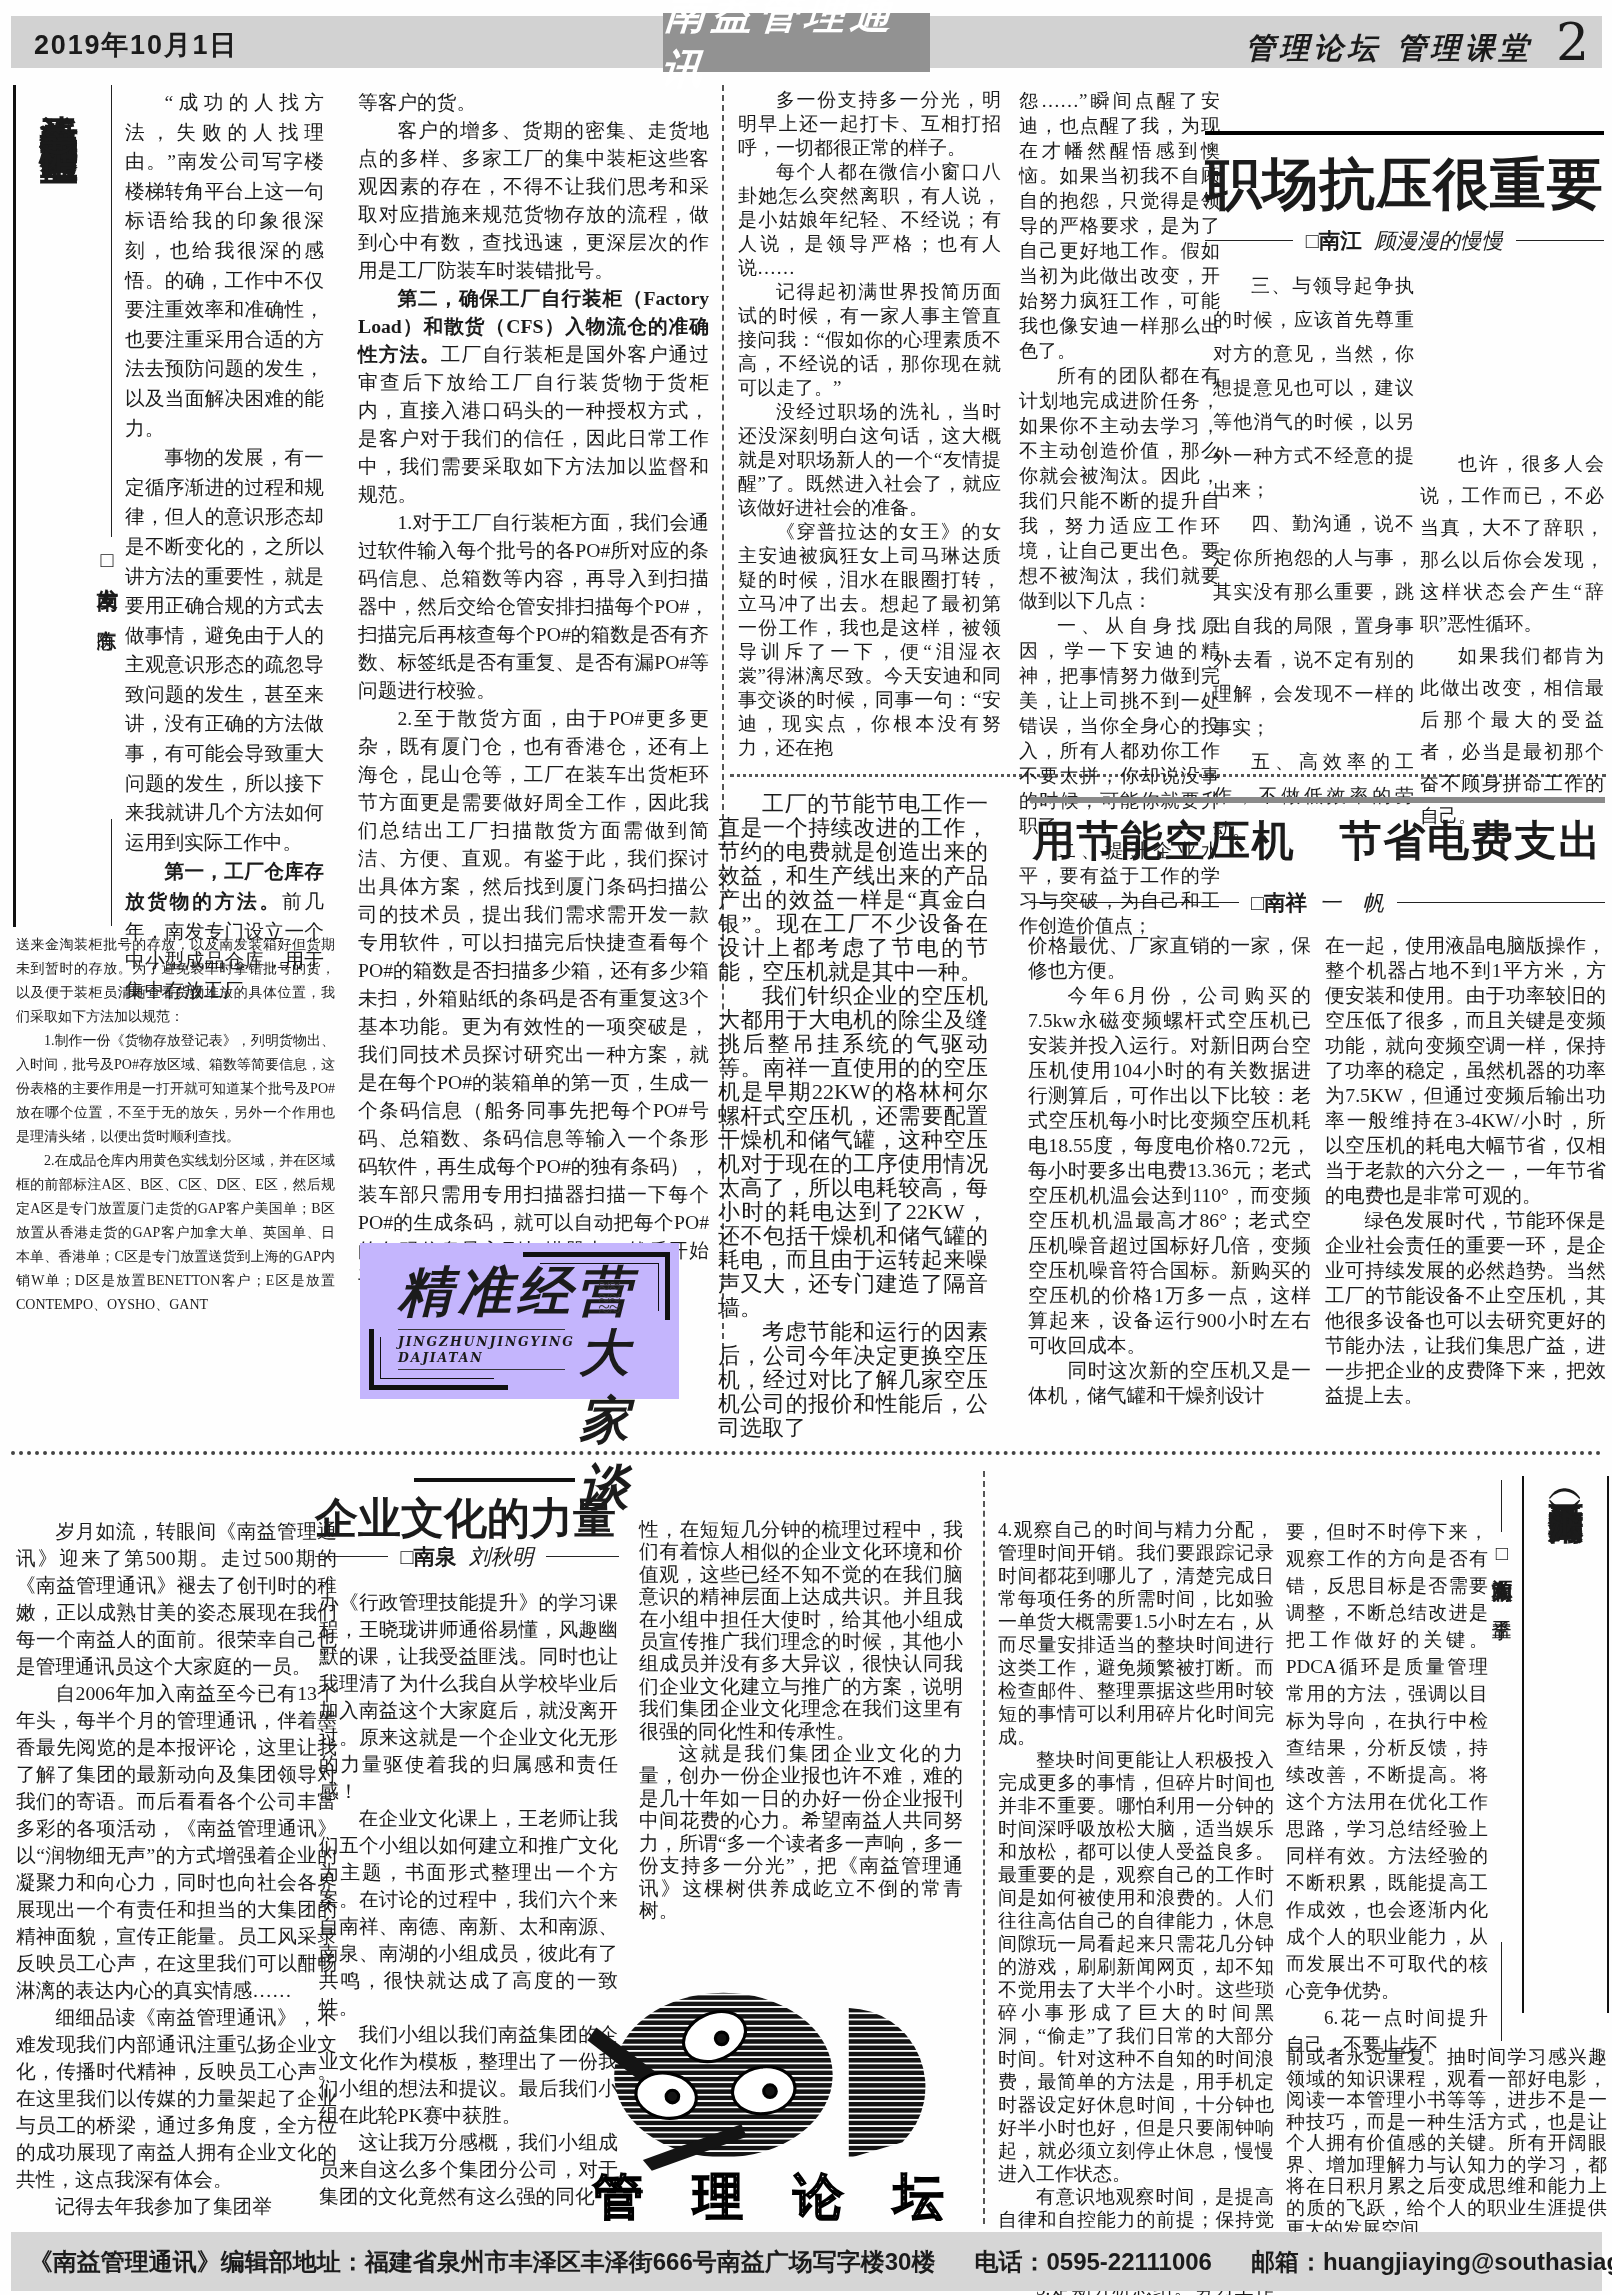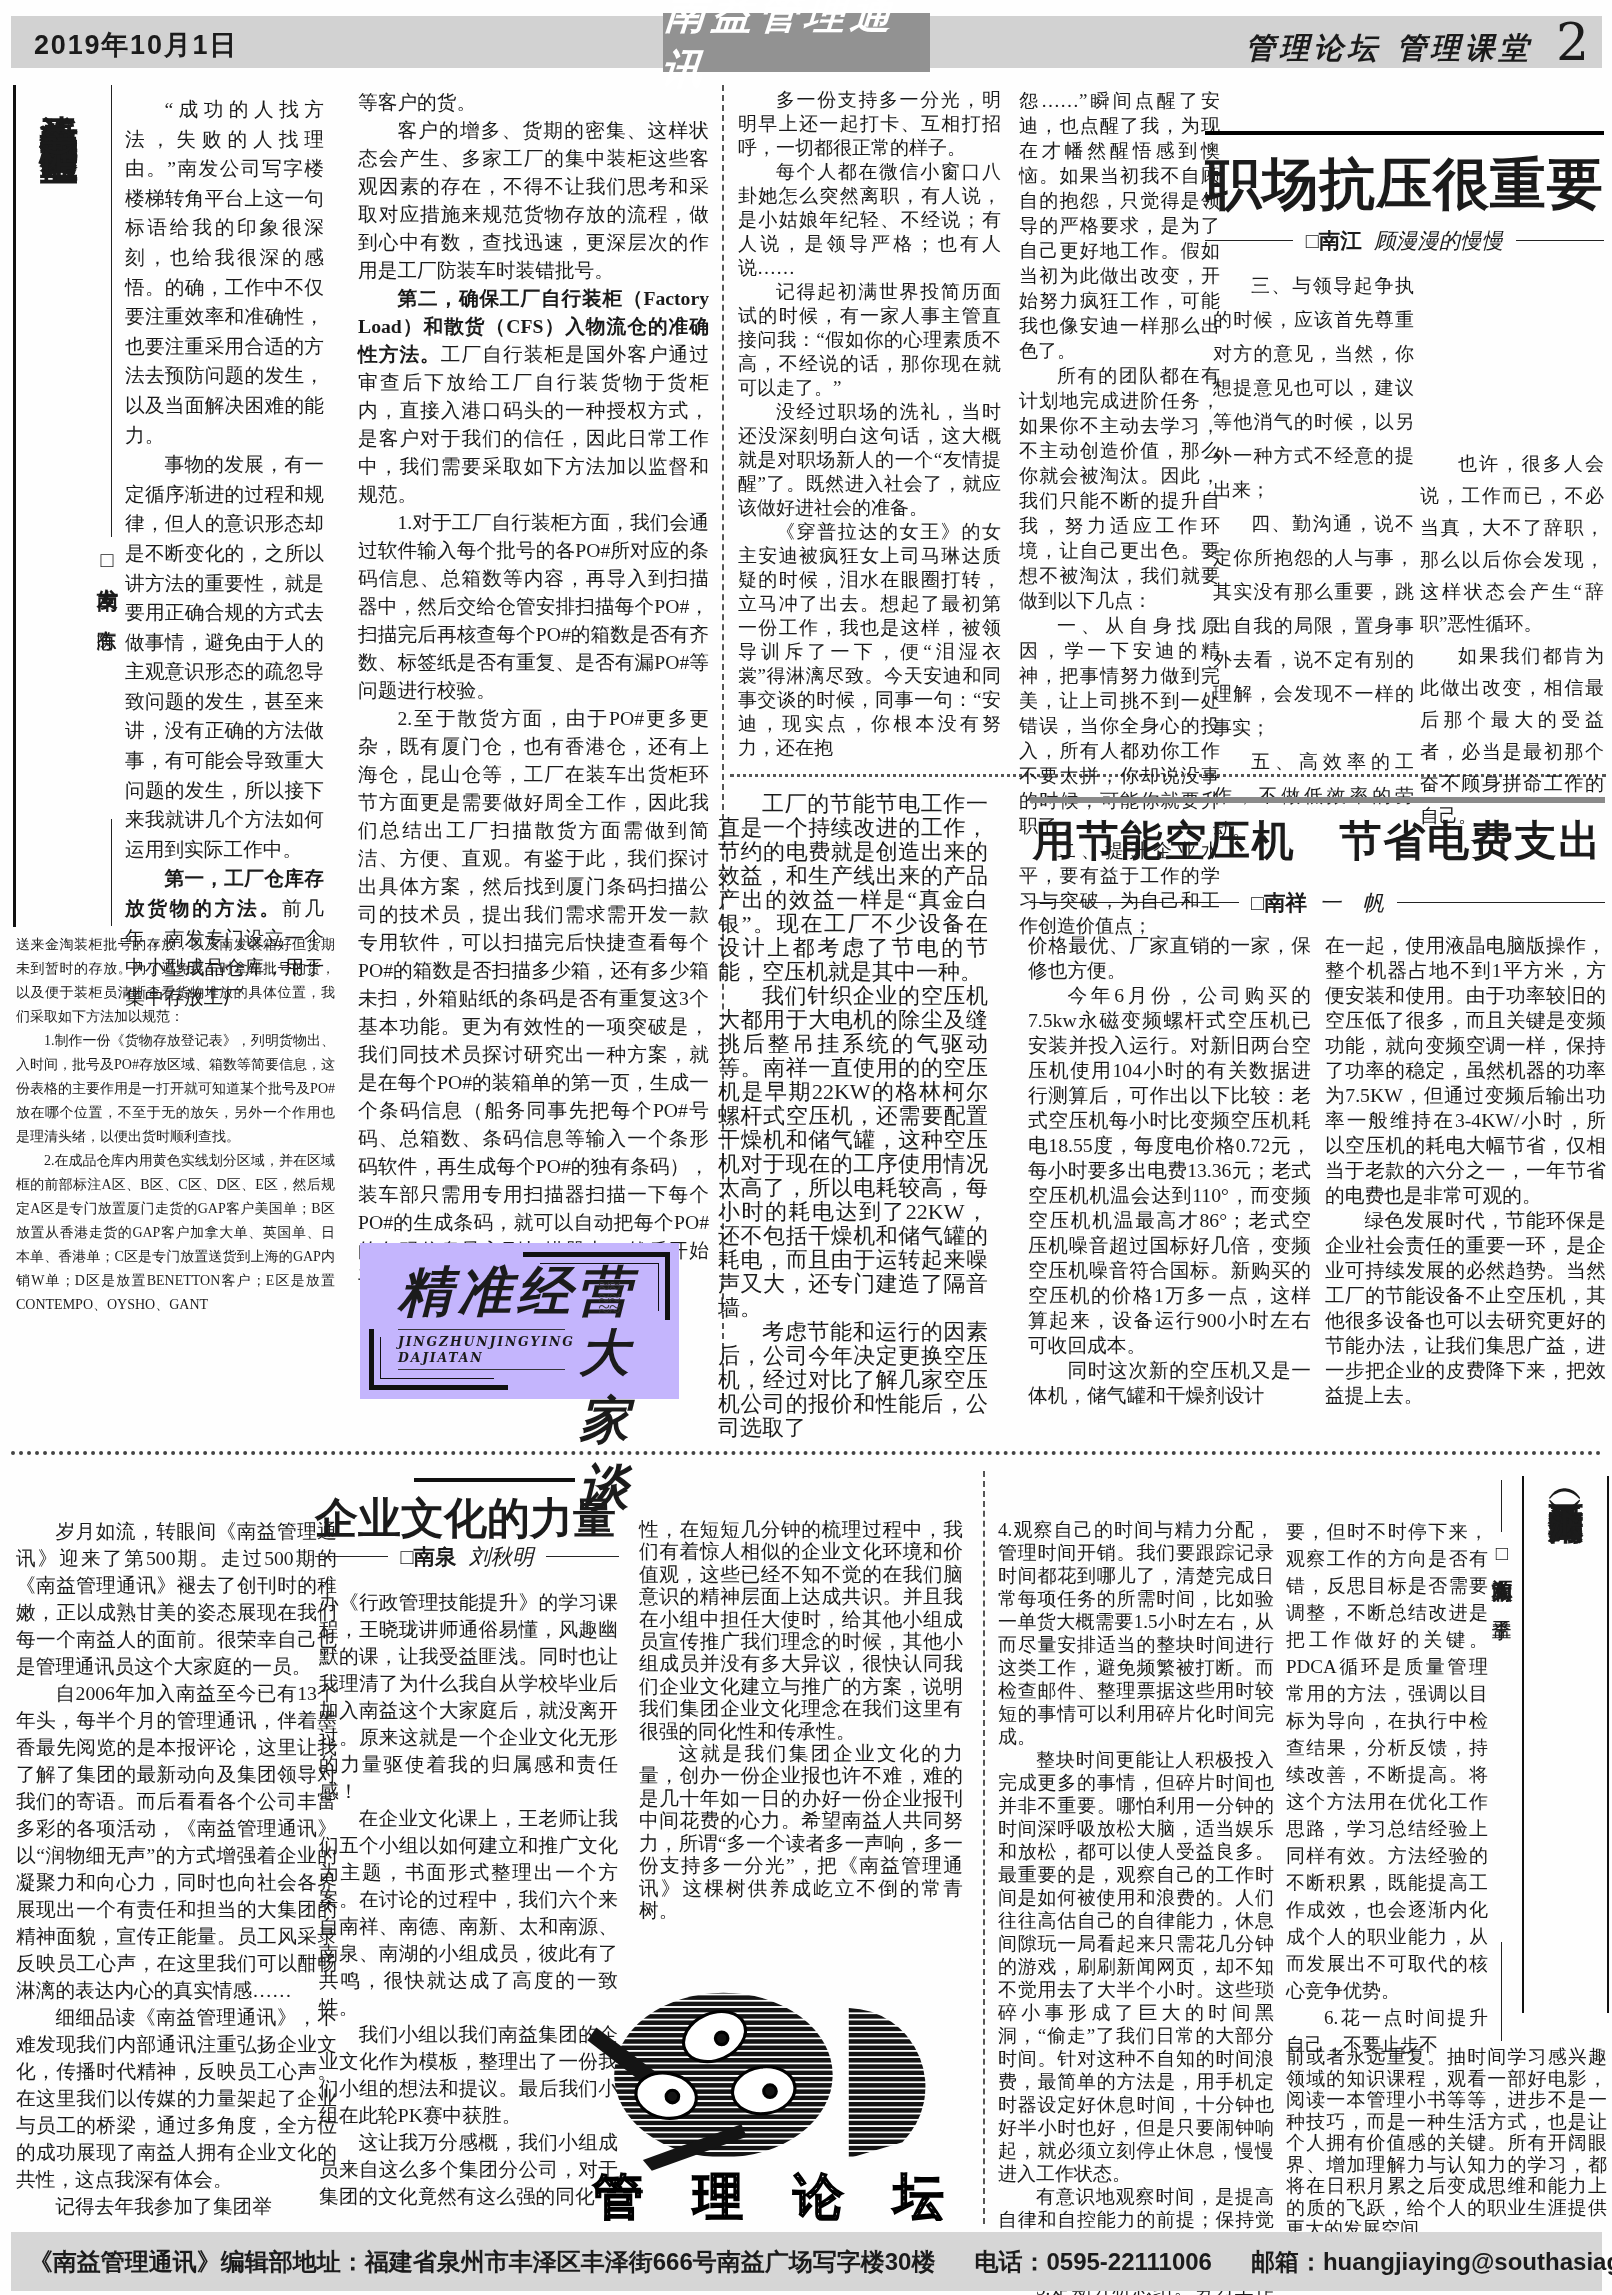--- a/index.html
+++ b/index.html
@@ -30,21 +30,21 @@
   
   .a1-leftrule{position:absolute;left:13.4px;top:85px;height:842px;border-left:3.6px solid #111;}
   .a1-vtitle{position:absolute;left:23px;top:85px;height:842px;width:72px;
              writing-mode:vertical-rl;font-size:38px;font-weight:bold;line-height:72px;
              letter-spacing:1.8px;text-align:justify;}
   .a1-rule-t{position:absolute;left:111px;top:85px;height:452px;border-left:1.8px solid #222;}
   .a1-rule-b{position:absolute;left:111px;top:819px;height:107px;border-left:1.8px solid #222;}
   .a1-byline{position:absolute;left:84px;top:548px;width:38px;height:269px;writing-mode:vertical-rl;
              font-size:21.5px;font-weight:bold;}
   .a1-byline .author{margin-top:38px;font-size:19.7px;font-weight:normal;}
-  .a1-c1{left:125px;top:88px;width:199px;font-size:19.7px;line-height:29.6px;margin-top:7px;}
+  .a1-c1{left:125px;top:88px;width:199px;font-size:19.7px;line-height:29.6px;}
   .a1-c1b{left:16px;top:933px;width:319px;font-size:14px;line-height:24px;}
   .a1-c2{left:358px;top:88px;width:351px;font-size:19.7px;line-height:28px;}
   
   .a2-ca{left:738px;top:88px;width:263px;font-size:19px;line-height:24px;}
   .a2-cb{left:1019px;top:88px;width:201px;font-size:19px;line-height:25px;}
   .a2-trule{position:absolute;left:1205px;top:131px;width:399px;border-top:4.5px solid #000;}
   .a2-title{position:absolute;left:1205px;top:147px;width:399px;text-align:center;
             font-size:56px;font-weight:bold;letter-spacing:0.9px;}
   .byline{position:absolute;display:flex;align-items:center;gap:12.5px;font-size:21.5px;}
   .byline::before,.byline::after{content:"";flex:1;border-top:1.8px solid #222;}
@@ -143,21 +143,21 @@
     <p>事物的发展，有一定循序渐进的过程和规律，但人的意识形态却是不断变化的，之所以讲方法的重要性，就是要用正确合规的方式去做事情，避免由于人的主观意识形态的疏忽导致问题的发生，甚至来讲，没有正确的方法做事，有可能会导致重大问题的发生，所以接下来我就讲几个方法如何运用到实际工作中。</p>
     <p><b>第一，工厂仓库存放货物的方法。</b><span>前几年，南发专门设立一个中小型成品仓库，用于集中存放工厂</span></p>
   </div>
   <div class="col a1-c1b">
     <p class="ni">送来金淘装柜批号的存放，以及南发装箱好但货期未到暂时的存放。为了避免装车时拿错批号的货，以及便于装柜员清晰查看货物堆放的具体位置，我们采取如下方法加以规范：</p>
     <p>1.制作一份《货物存放登记表》，列明货物出、入时间，批号及PO#存放区域、箱数等简要信息，这份表格的主要作用是一打开就可知道某个批号及PO#放在哪个位置，不至于无的放矢，另外一个作用也是理清头绪，以便出货时顺利查找。</p>
     <p>2.在成品仓库内用黄色实线划分区域，并在区域框的前部标注A区、B区、C区、D区、E区，然后规定A区是专门放置厦门走货的GAP客户美国单；B区放置从香港走货的GAP客户加拿大单、英国单、日本单、香港单；C区是专门放置送货到上海的GAP内销W单；D区是放置BENETTON客户；E区是放置CONTEMPO、OYSHO、GANT</p>
   </div>
   <div class="col a1-c2">
     <p class="ni">等客户的货。</p>
-    <p>客户的增多、货期的密集、这样状态会产生、多家工厂的集中装柜这些客观因素的存在，不得不让我们思考和采取对应措施来规范货物存放的流程，做到心中有数，查找迅速，更深层次的作用是工厂防装车时装错批号。</p>
+    <p>客户的增多、货期的密集、走货地点的多样、多家工厂的集中装柜这些客观因素的存在，不得不让我们思考和采取对应措施来规范货物存放的流程，做到心中有数，查找迅速，更深层次的作用是工厂防装车时装错批号。</p>
     <p><b>第二，确保工厂自行装柜（Factory Load）和散货（CFS）入物流仓的准确性方法。</b><span>工厂自行装柜是国外客户通过审查后下放给工厂自行装货物于货柜内，直接入港口码头的一种授权方式，是客户对于我们的信任，因此日常工作中，我们需要采取如下方法加以监督和规范。</span></p>
     <p>1.对于工厂自行装柜方面，我们会通过软件输入每个批号的各PO#所对应的条码信息、总箱数等内容，再导入到扫描器中，然后交给仓管安排扫描每个PO#，扫描完后再核查每个PO#的箱数是否有齐数、标签纸是否有重复、是否有漏PO#等问题进行校验。</p>
     <p>2.至于散货方面，由于PO#更多更杂，既有厦门仓，也有香港仓，还有上海仓，昆山仓等，工厂在装车出货柜环节方面更是需要做好周全工作，因此我们总结出工厂扫描散货方面需做到简洁、方便、直观。有鉴于此，我们探讨出具体方案，然后找到厦门条码扫描公司的技术员，提出我们需求需开发一款专用软件，可以扫描完后快捷查看每个PO#的箱数是否扫描多少箱，还有多少箱未扫，外箱贴纸的条码是否有重复这3个基本功能。更为有效性的一项突破是，我们同技术员探讨研究出一种方案，就是在每个PO#的装箱单的第一页，生成一个条码信息（船务同事先把每个PO#号码、总箱数、条码信息等输入一个条形码软件，再生成每个PO#的独有条码），装车部只需用专用扫描器扫描一下每个PO#的生成条码，就可以自动把每个PO#的条码信息导入到扫描器中，然后开始手持移动扫描，非常便捷。</p>
   </div>
 
   <div class="col a2-ca">
     <p>多一份支持多一分光，明明早上还一起打卡、互相打招呼，一切都很正常的样子。</p>
     <p>每个人都在微信小窗口八卦她怎么突然离职，有人说，是小姑娘年纪轻、不经说；有人说，是领导严格；也有人说……</p>
     <p>记得起初满世界投简历面试的时候，有一家人事主管直接问我：“假如你的心理素质不高，不经说的话，那你现在就可以走了。”</p>
     <p>没经过职场的洗礼，当时还没深刻明白这句话，这大概就是对职场新人的一个“友情提醒”了。既然进入社会了，就应该做好进社会的准备。</p>

